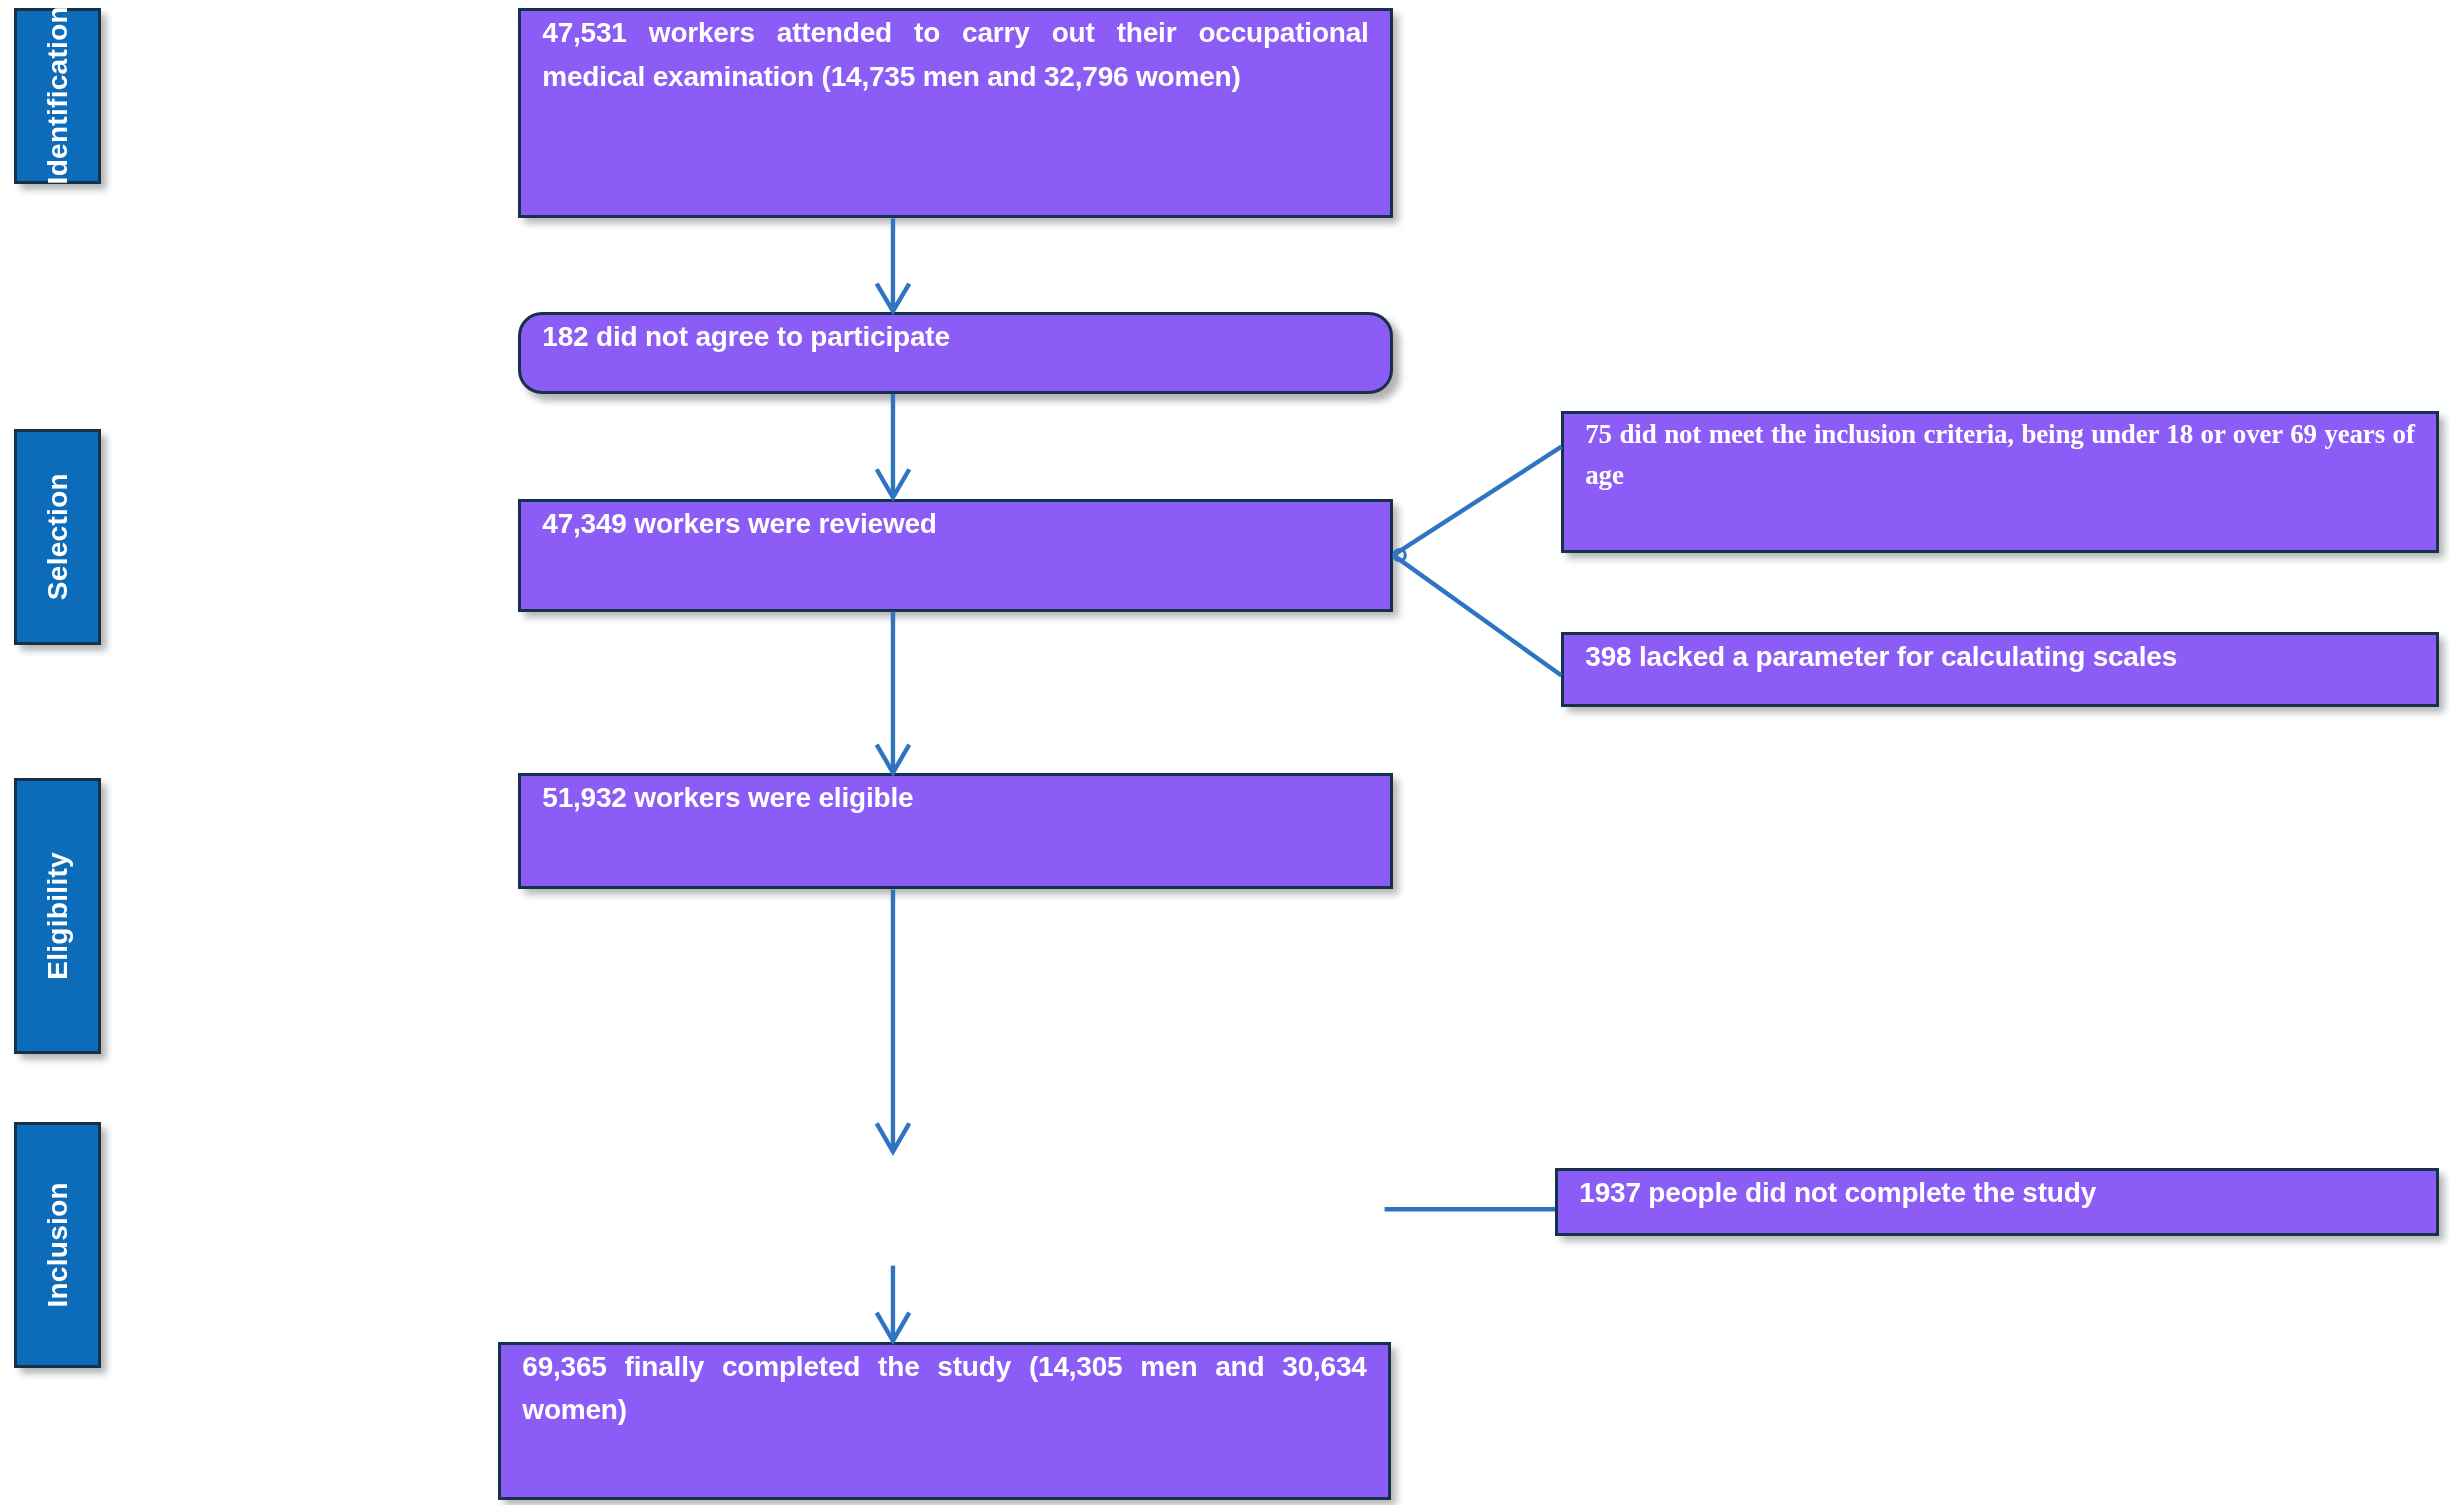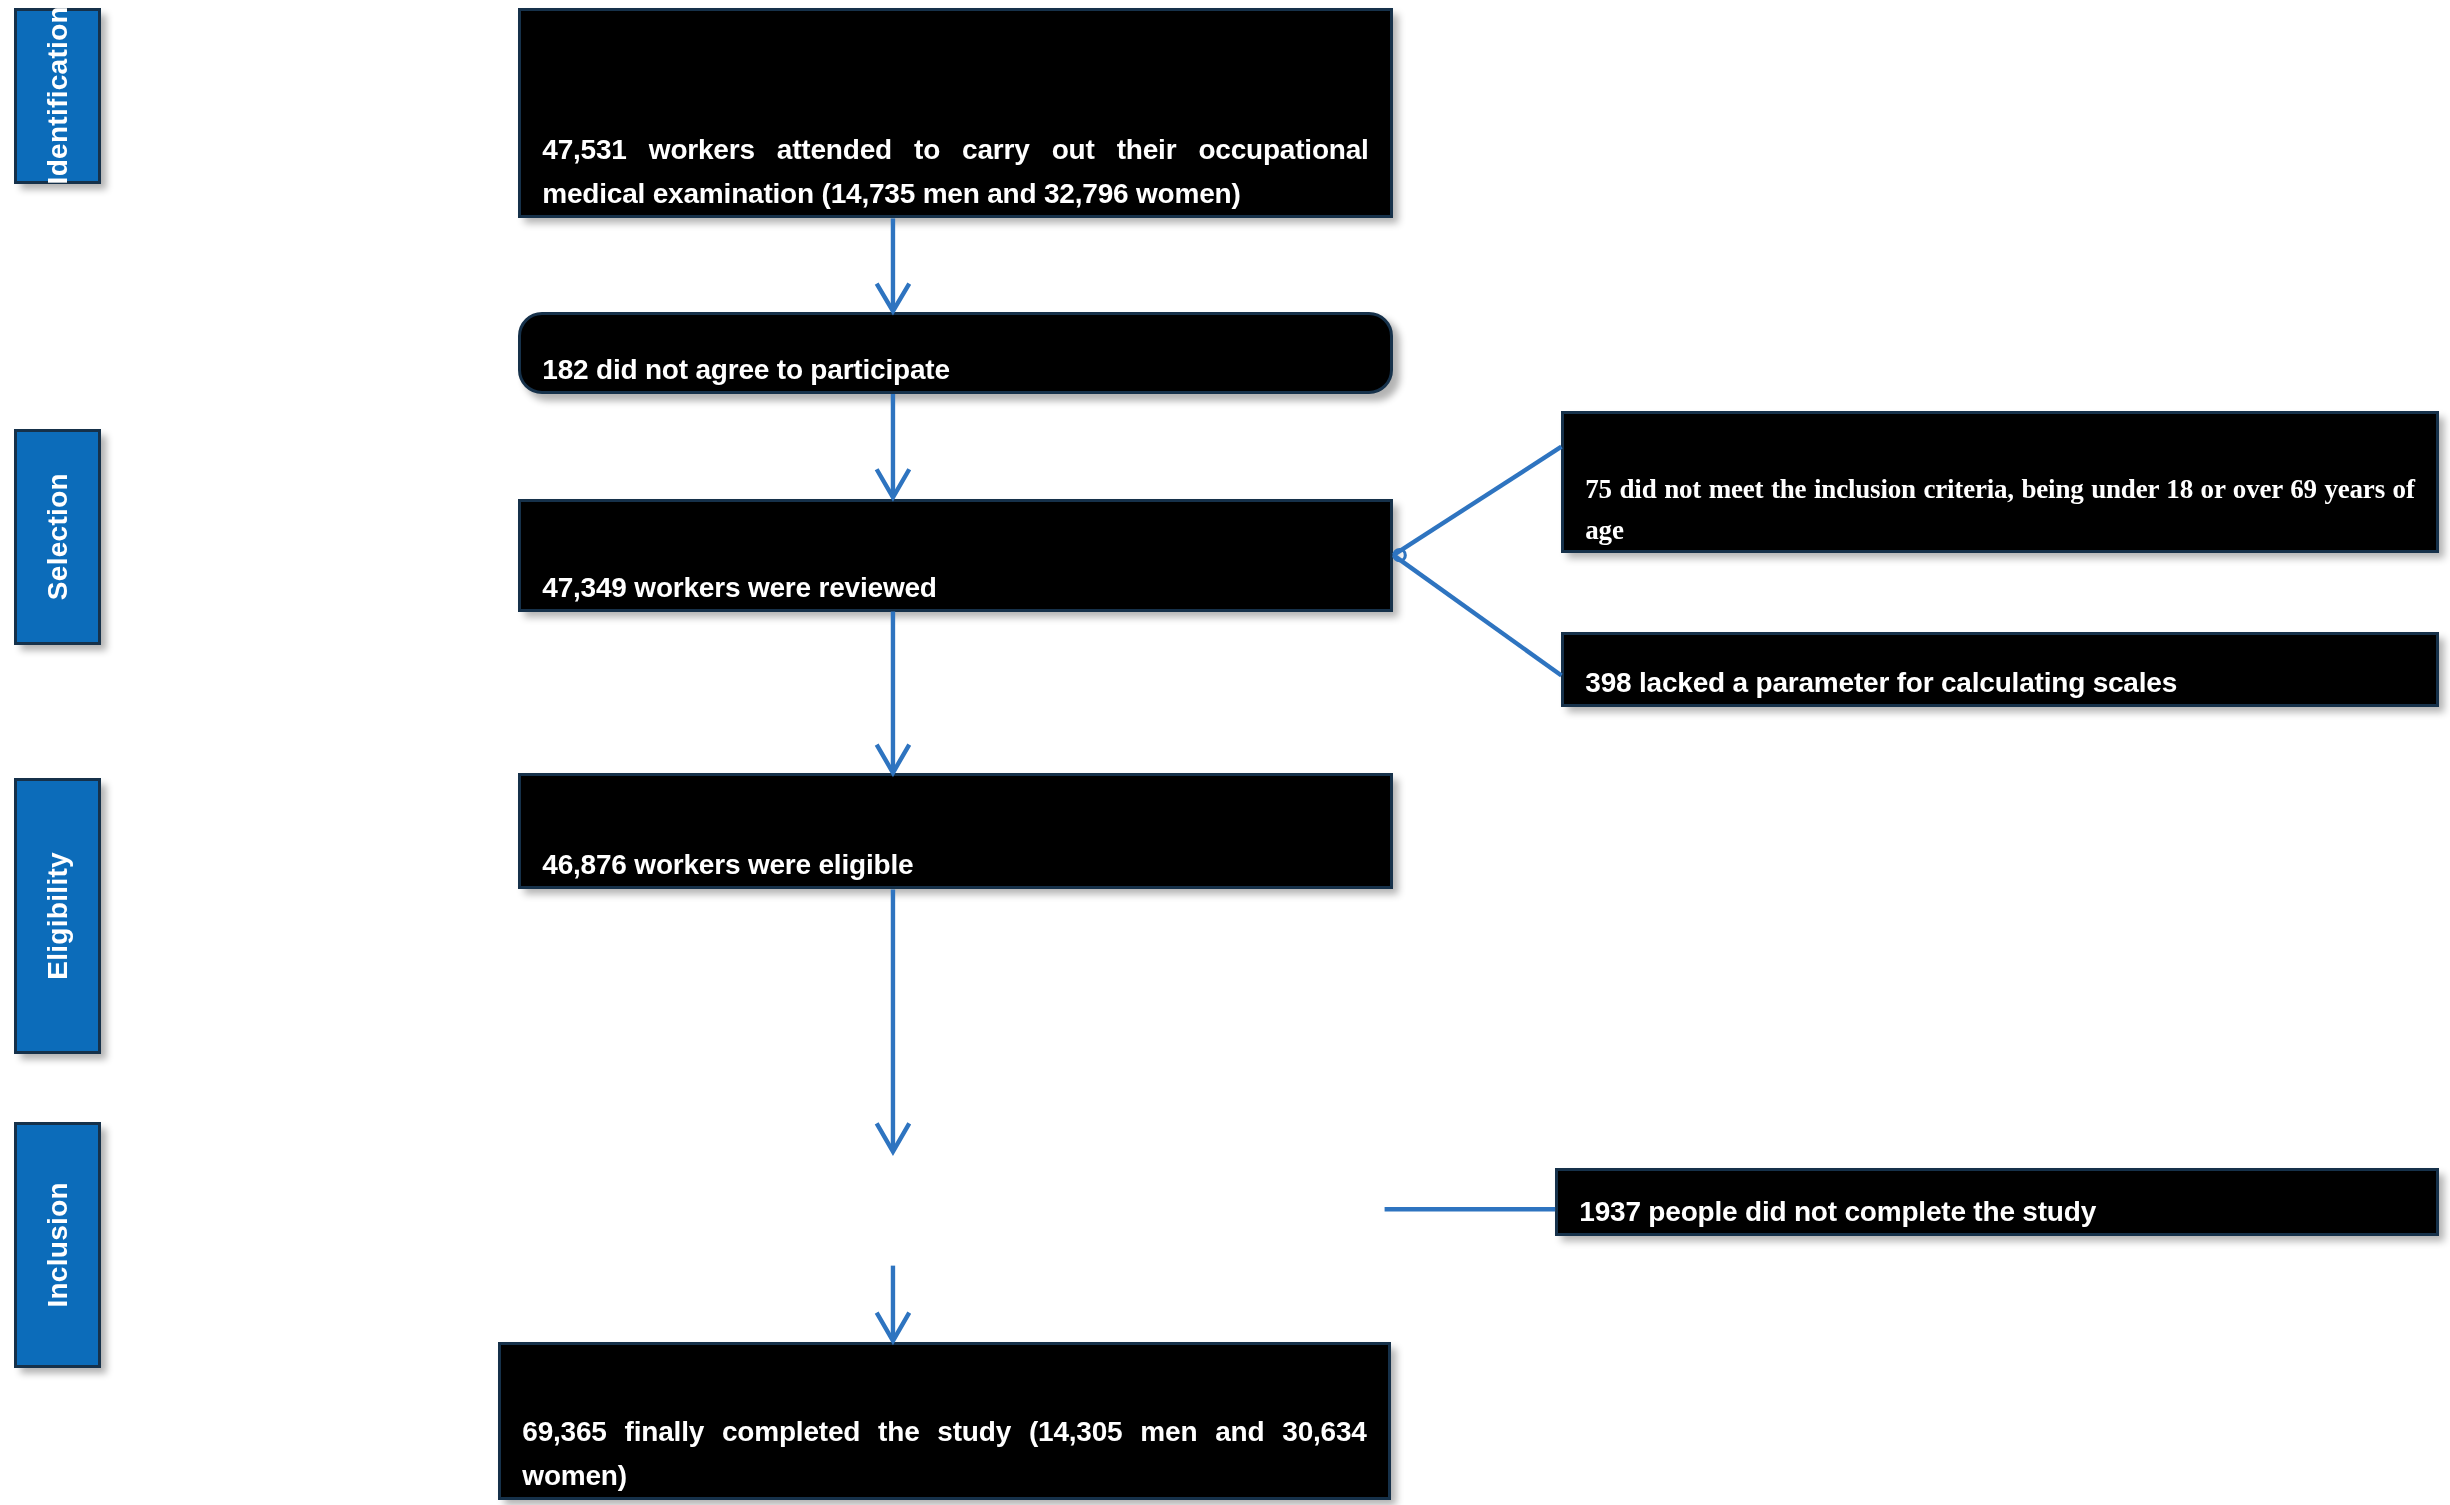--- a/index.html
+++ b/index.html
@@ -13,27 +13,27 @@
     width: 2450px;
     height: 1506px;
     background: #ffffff;
     font-family: "Liberation Sans", sans-serif;
     overflow: hidden;
   }
 
   
   .box {
     position: absolute;
-    background: #000000;
+    background: #8b5cf6;
     border: 3.1px solid #16314a;
     box-sizing: border-box;
     box-shadow: 6.3px 6.3px 7.5px rgba(0,0,0,0.30);
     color: #ffffff;
     display: flex;
-    align-items: flex-end;
+    align-items: flex-start;
   }
   .box .txt {
     display: block;
     width: 100%;
     padding: 0 21.3px;
     font-weight: bold;
     line-height: 1.55;
     color: #ffffff;
     letter-spacing: -0.2px;
   }
@@ -118,21 +118,21 @@
 
   <div class="box main-box" style="left:518px; top:312px; width:875px; height:82px;border-radius:24px;">
     <span class="txt nojust">182 did not agree to participate</span>
   </div>
 
   <div class="box main-box" style="left:518px; top:499px; width:875px; height:113px;">
     <span class="txt nojust">47,349 workers were reviewed</span>
   </div>
 
   <div class="box main-box" style="left:518px; top:773px; width:875px; height:116px;">
-    <span class="txt nojust">46,876 workers  were eligible</span>
+    <span class="txt nojust">51,932 workers  were eligible</span>
   </div>
 
 
   <div class="box main-box" style="left:498px; top:1342px; width:893px; height:158px;">
     <span class="txt">69,365 finally completed   the study (14,305 men and 30,634 women)</span>
   </div>
 
   <div class="box side-box serif" style="left:1561px; top:411px; width:878px; height:142px;">
     <span class="txt">75 did not meet the inclusion criteria, being under 18 or over 69 years of age</span>
   </div>

